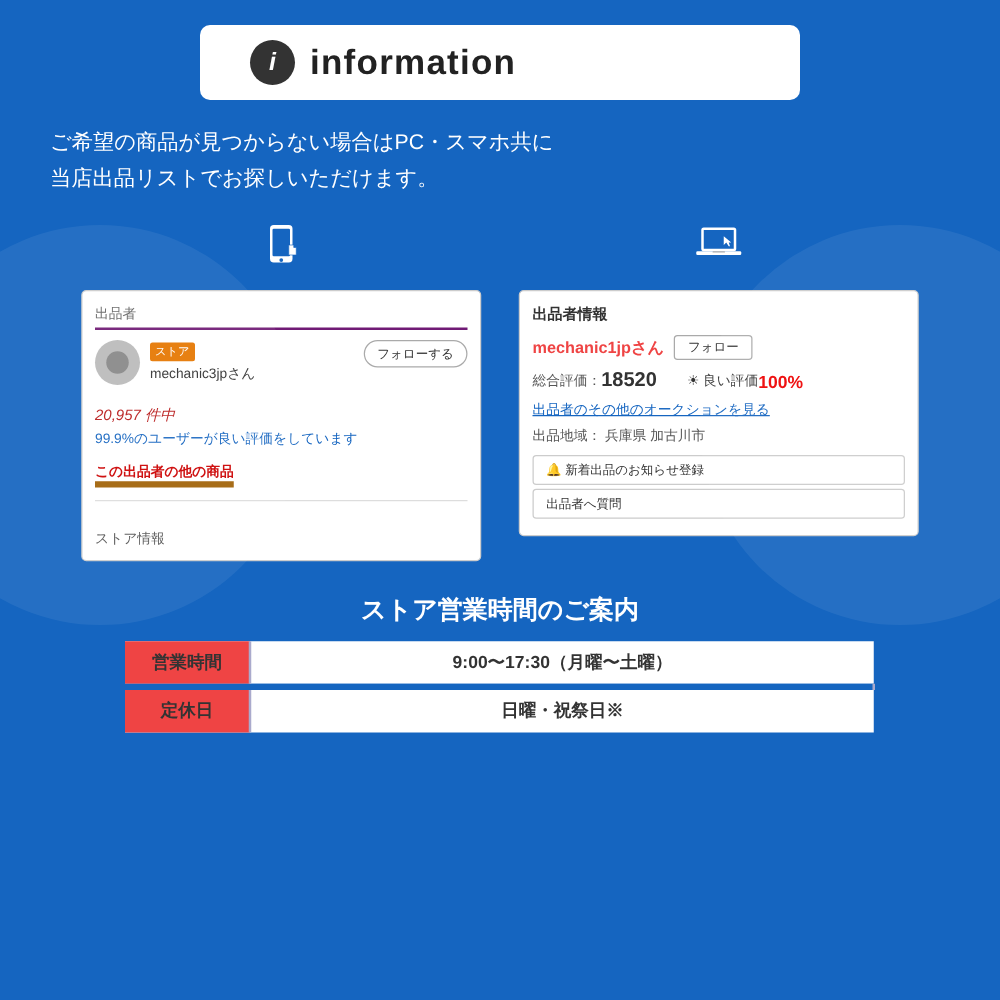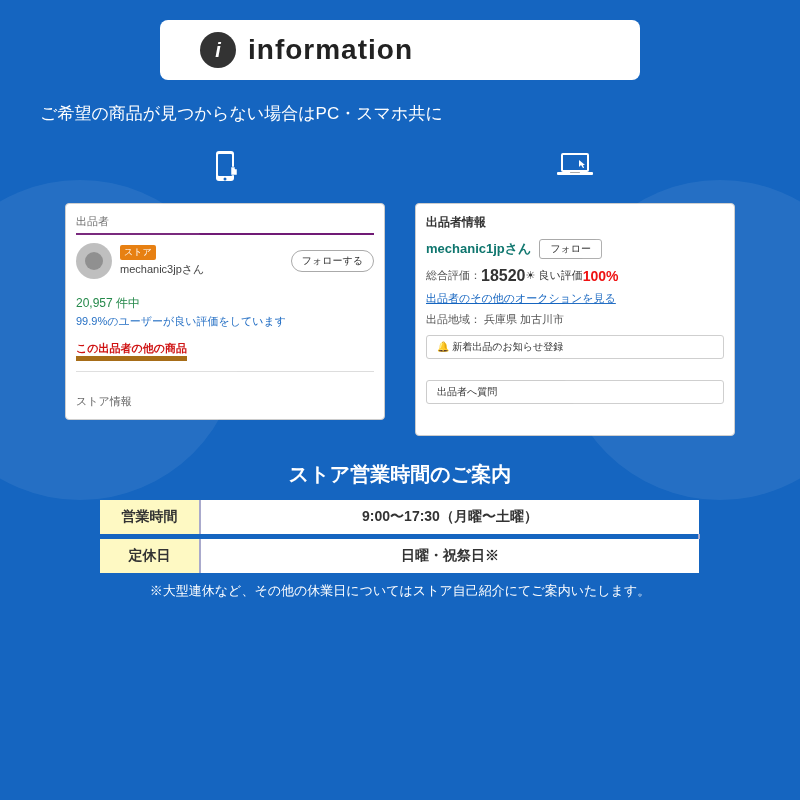--- a/index.html
+++ b/index.html
@@ -123,21 +123,21 @@
     
     .mobile-screenshot .seller-label {
       font-size: 11px;
       color: #666;
       border-bottom: 2px solid #701a75;
       padding-bottom: 4px;
       margin-bottom: 8px;
     }
     .mobile-screenshot .seller-row {
       display: flex;
-      align-items: center;
+      align-items: flex-start;
       justify-content: space-between;
       margin-bottom: 16px;
       gap: 12px;
     }
     .mobile-screenshot .seller-info {
       display: flex;
       align-items: center;
       gap: 8px;
     }
     .avatar {
@@ -173,22 +173,23 @@
       border-radius: 12px;
       padding: 3px 10px;
       font-size: 10px;
       color: #333;
     }
     .rating-row {
       margin: 6px 0;
     }
     .rating-count {
       font-size: 12px;
-      color: #15803d;
+      color: #b91c1c;
       margin-bottom: 2px;
+      font-style: italic;
     }
     .rating-pct {
       font-size: 11px;
       color: #1565c0;
     }
     .other-items-link {
       font-size: 11px;
       color: #c00;
       border-bottom: 5px solid #a16207;
       display: inline-block;
@@ -211,21 +212,21 @@
       margin-bottom: 8px;
     }
     .pc-seller-row {
       display: flex;
       align-items: center;
       gap: 8px;
       margin-bottom: 8px;
     }
     .pc-seller-name {
       font-size: 13px;
-      color: #0f766e;
+      color: #ef4444;
       font-weight: bold;
     }
     .pc-follow-btn {
       border: 1px solid #aaa;
       border-radius: 3px;
       padding: 2px 10px;
       font-size: 10px;
       color: #333;
     }
     .pc-rating-row {
@@ -259,21 +260,21 @@
       color: #555;
       margin-bottom: 8px;
     }
     .pc-btn {
       border: 1px solid #ccc;
       border-radius: 3px;
       padding: 4px 10px;
       font-size: 10px;
       color: #333;
       display: inline-block;
-      margin-bottom: 21px;
+      margin-bottom: 3px;
       width: 100%;
     }
 
     
     .hours-section {
       width: 100%;
       text-align: center;
       color: white;
     }
     .hours-title {
@@ -292,21 +293,21 @@
     }
     .hours-table tr:first-child {
       margin-bottom: 4px;
     }
     .hours-table td {
       padding: 8px 16px;
       color: #333;
       font-size: 14px;
     }
     .hours-table td:first-child {
-      background: #fef9c3;
+      background: #ef4444;
       font-weight: bold;
       width: 100px;
       text-align: center;
       border-right: 2px solid #aac;
     }
     .hours-table td:last-child {
       text-align: center;
       font-weight: bold;
     }
 
@@ -328,20 +329,21 @@
 
   <div class="info-header">
     <div class="info-icon">
       <span>i</span>
     </div>
     <span class="info-title">information</span>
   </div>
 
   <div class="description">
     <div>ご希望の商品が見つからない場合はPC・スマホ共に</div>
+    <div>当店出品リストでお探しいただけます。</div>
   </div>
 
   <div class="screenshots-row">
 
     <div class="screenshot-container">
       <div class="device-icon">
         
         <svg width="36" height="36" viewBox="0 0 36 36" fill="white">
           <rect x="9" y="2" width="18" height="30" rx="3" ry="3" fill="white"></rect>
           <rect x="11" y="5" width="14" height="22" rx="1" fill="#1565c0"></rect>
@@ -389,21 +391,21 @@
       </div>
       <div class="screenshot-box pc-screenshot">
         <div class="seller-info-title">出品者情報</div>
         <div class="pc-seller-row">
           <span class="pc-seller-name">mechanic1jpさん</span>
           <span class="pc-follow-btn">フォロー</span>
         </div>
         <div class="pc-rating-row">
           <span class="pc-rating-label">総合評価：</span>
           <span class="pc-rating-num">18520</span>
-          <span style="margin-left:0;text-align:center;">☀ 良い評価</span>
+          <span style="margin-left:24px;text-align:center;">☀ 良い評価</span>
           <span class="pc-good-pct">100%</span>
         </div>
         <a class="pc-auction-link">出品者のその他のオークションを見る</a>
         <div class="pc-location">
           <span>出品地域：</span>
           <span>兵庫県 加古川市</span>
         </div>
         <div class="pc-btn">🔔 新着出品のお知らせ登録</div>
         <div class="pc-btn">出品者へ質問</div>
       </div>
@@ -423,15 +425,14 @@
           <td colspan="2" style="padding:0; background:#1565c0;"></td>
         </tr>
         <tr>
           <td>定休日</td>
           <td>日曜・祝祭日※</td>
         </tr>
       </tbody>
     </table>
   </div>
 
-  <div class="footer-note">※大型連休など、その他の休業日についてはストア自己紹介にてご案内いたします。</div>
 
 </div>
 
 </body></html>

